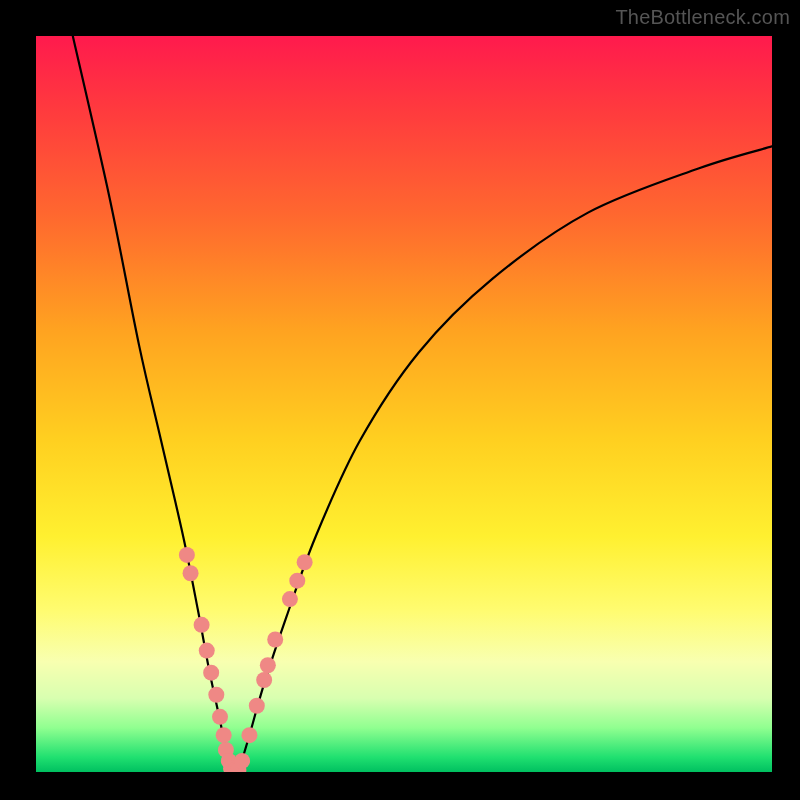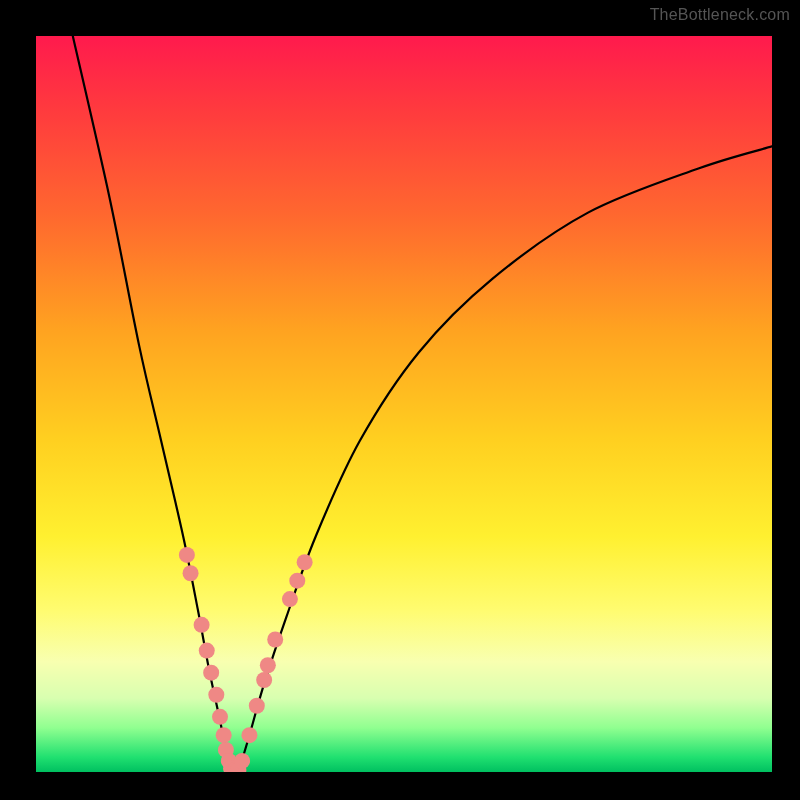--- a/index.html
+++ b/index.html
@@ -35,21 +35,21 @@
       #90ff90 94%,
       #20e070 98%,
       #00c060 100%
     );
   }
   .watermark {
     position: absolute;
     top: 6px;
     right: 10px;
     font-family: Arial, Helvetica, sans-serif;
-    font-size: 16px;
+    font-size: 20px;
     color: #555;
     letter-spacing: 0.2px;
     user-select: none;
   }
   svg {
     position: absolute;
     left: 0;
     top: 0;
   }
 </style>

